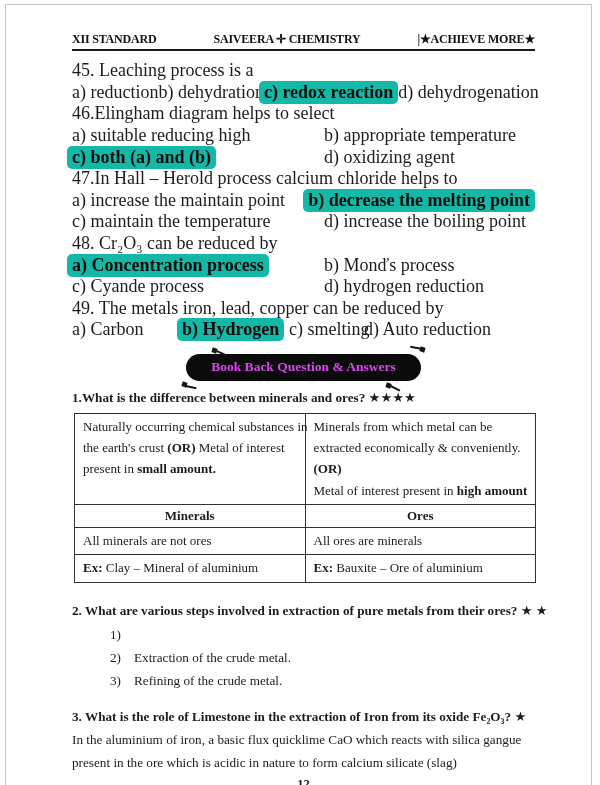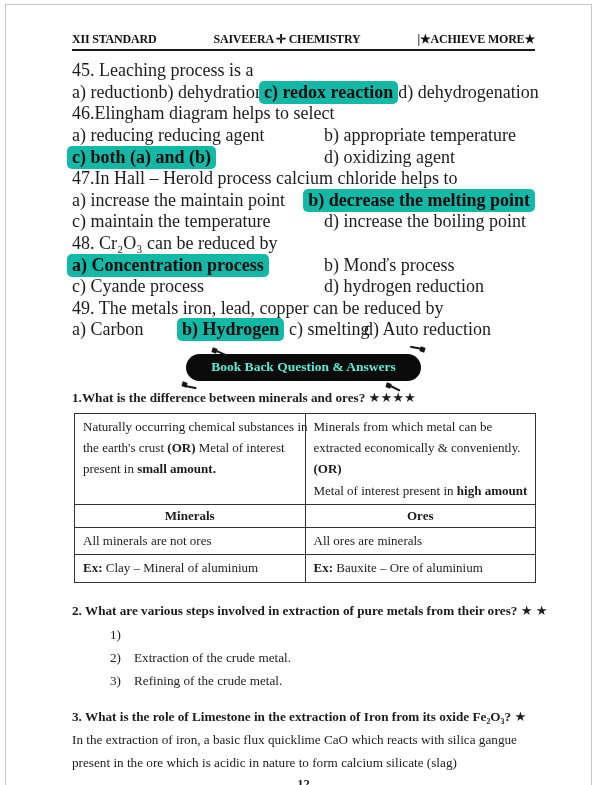--- a/index.html
+++ b/index.html
@@ -28,21 +28,21 @@
   .a45{width:109px}.b45{width:113px}.c45{width:137px}
   .a49{width:110px}.b49{width:107px}.c49{width:75px}
   .left2{width:252px}
   .hl{
     background:#14b8a6;font-weight:bold;color:#0d0d0d;
     padding:1px 5px;margin-left:-5px;border-radius:5px;
   }
   
   .banner-wrap{margin-top:13px;display:flex;justify-content:center;}
   .banner{
-    position:relative;background:#0b0b0b;color:#5eead4;font-weight:bold;
+    position:relative;background:#0b0b0b;color:#d946ef;font-weight:bold;
     font-size:13.5px;padding:5px 25px 6px 25px;border-radius:15px;
     white-space:nowrap;
   }
   .mark{position:absolute;width:5px;height:5px;background:#161616;transform:rotate(18deg);}
   .mark::after{content:"";position:absolute;width:11px;height:2px;background:#161616;top:2px;}
   .mk-tl{top:-6px;left:26px}.mk-tl::after{left:5px;transform:rotate(6deg);}
   .mk-tr{top:-7px;right:-4px}.mk-tr::after{right:4px;transform:rotate(-8deg);}
   .mk-bl{bottom:-6px;left:-4px}.mk-bl::after{left:4px;transform:rotate(-6deg);}
   .mk-br{bottom:-7px;right:30px}.mk-br::after{left:4px;transform:rotate(8deg);}
   
@@ -90,21 +90,21 @@
       <span class="a45">a) reduction</span>
       <span class="b45">b) dehydration</span>
       <span class="c45"><span class="hl">c) redox reaction</span></span>
       <span>d) dehydrogenation</span>
     </div>
 
     <div class="line">
       <span>46.Elingham diagram helps to select</span>
     </div>
     <div class="line">
-      <span class="left2">a) reducing reducing agent</span>
+      <span class="left2">a) suitable reducing high</span>
       <span>b) appropriate temperature</span>
     </div>
     <div class="line">
       <span class="left2"><span class="hl">c) both (a) and (b)</span></span>
       <span>d) oxidizing agent</span>
     </div>
 
     <div class="line">
       <span>47.In Hall – Herold process calcium chloride helps to</span>
     </div>
@@ -200,19 +200,19 @@
       <span>Extraction of the crude metal.</span>
     </div>
     <div class="step">
       <span class="stepnum">3)</span>
       <span>Refining of the crude metal.</span>
     </div>
   </div>
 
   <div class="qtitle" style="margin-top:16px">3. What is the role of Limestone in the extraction of Iron from its oxide Fe₂O₃? ★</div>
   <div class="para">
-    <div class="pline">In the extraction of iron, a basic flux quicklime CaO which reacts with silica gangue</div>
+    <div class="pline">In the aluminium of iron, a basic flux quicklime CaO which reacts with silica gangue</div>
     <div class="pline">present in the ore which is acidic in nature to form calcium silicate (slag)</div>
   </div>
 
   <div class="pagenum">12</div>
 
 </div>
 
 </body></html>

